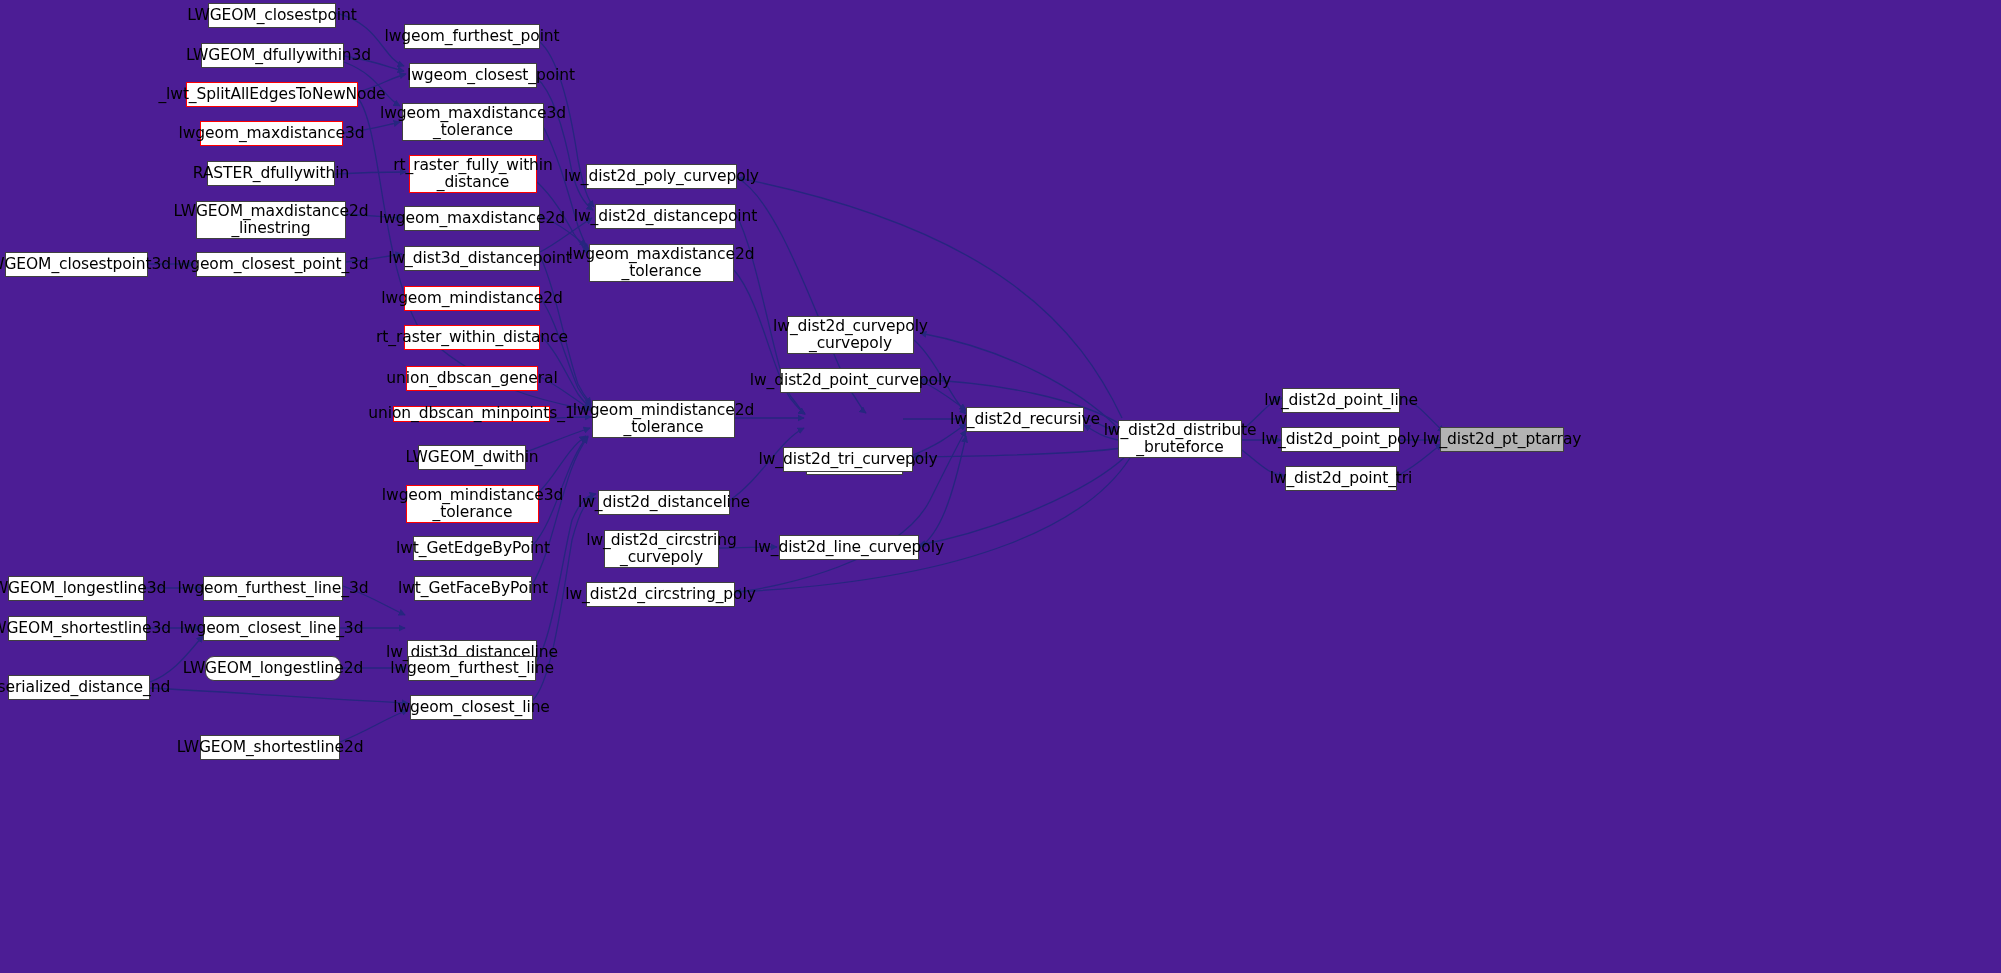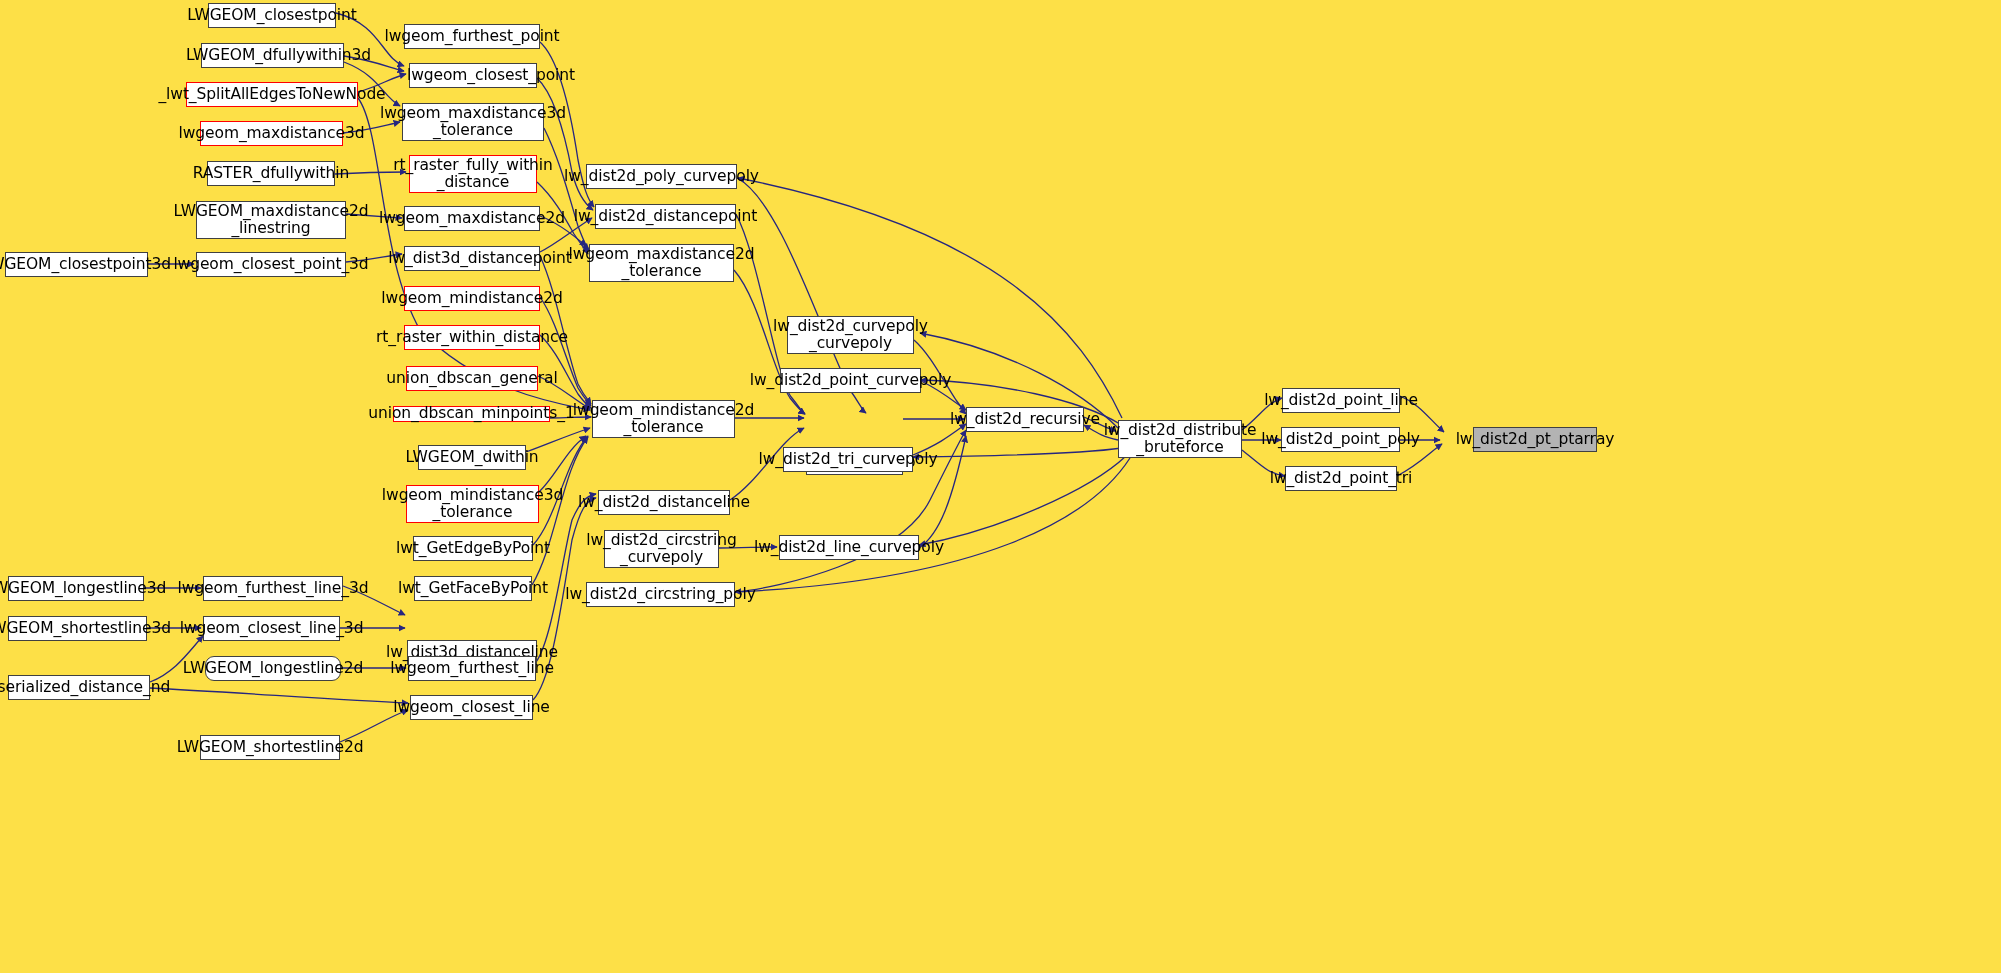--- a/index.html
+++ b/index.html
@@ -5,21 +5,21 @@
 <style>
   html, body {
     margin: 0;
     padding: 0;
     background: #ffffff;
   }
   #canvas {
     position: relative;
     width: 2001px;
     height: 973px;
-    background: #fde047;
+    background: #4c1d95;
     font-family: "DejaVu Sans", "Liberation Sans", sans-serif;
     overflow: hidden;
   }
   svg.edges {
     position: absolute;
     left: 0;
     top: 0;
     width: 2001px;
     height: 973px;
     pointer-events: none;
@@ -39,21 +39,20 @@
     letter-spacing: -0.1px;
     white-space: pre;
     z-index: 5;
   }
   .node.red {
     border-color: #ff0000;
   }
   .node.current {
     background: #b3b3b3;
     border-color: #404040;
-    margin-left: 33px;
   }
 </style>
 </head>
 <body>
 
 <div id="canvas">
   <svg class="edges" viewBox="0 0 2001 973">
     <defs>
       <marker id="arrow" viewBox="0 0 10 10" refX="9" refY="5" markerWidth="5.5" markerHeight="5.5" orient="auto-start-reverse">
         <path d="M 0 0 L 10 5 L 0 10 z" fill="#26267f"></path>

